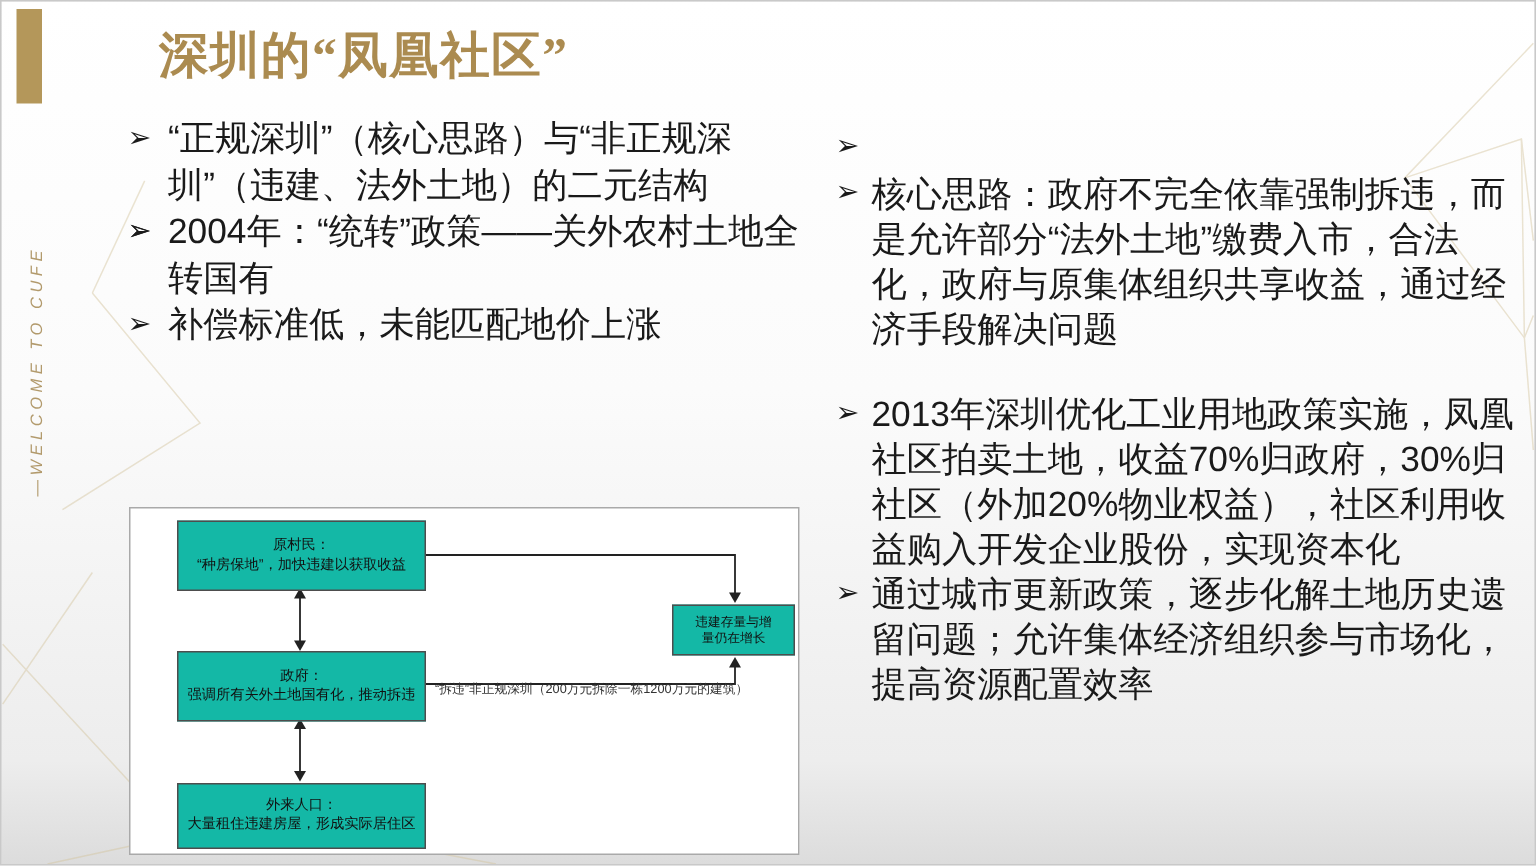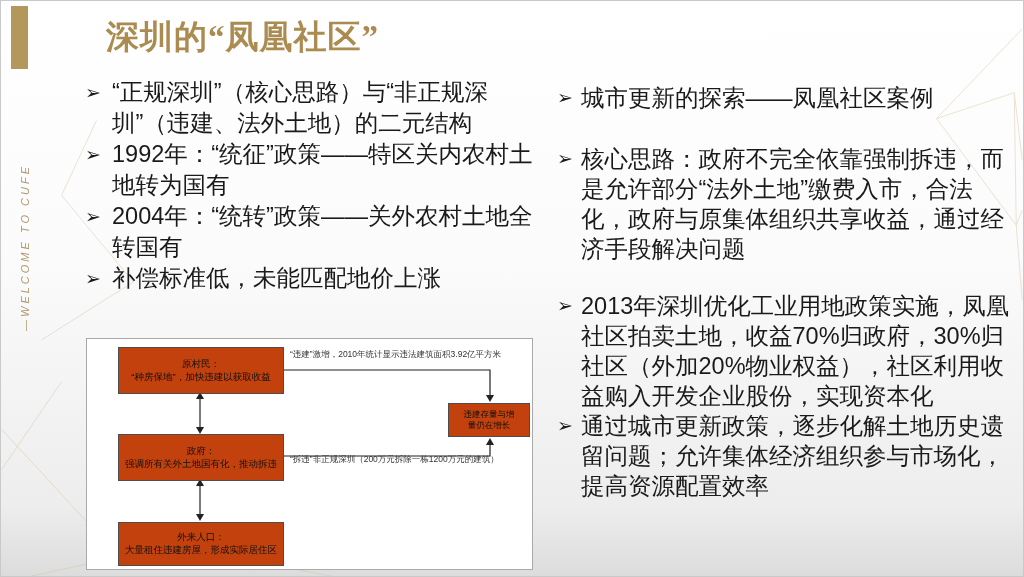--- a/index.html
+++ b/index.html
@@ -37,21 +37,21 @@
   .col-right .bullet{padding-left:24px;}
   .bullet .marker{position:absolute;left:0;top:0;font-size:19px;}
   .gap-lg{margin-bottom:31px;}
   .gap-md{margin-bottom:27px;}
   
   .diagram{
     position:absolute;left:85px;top:337px;width:447px;height:232px;
     background:#ffffff;border:1px solid #a9a9a9;box-sizing:border-box;
   }
   .dbox{
-    position:absolute;border:1px solid #4d4d4d;background:#c2410c;
+    position:absolute;border:1px solid #4d4d4d;background:#14b8a6;
     display:flex;flex-direction:column;align-items:center;justify-content:center;
     text-align:center;font-size:9.5px;line-height:1.35;color:#111;
   }
   .dbox-villagers{left:31px;top:8px;width:164px;height:45px;}
   .dbox-government{left:31px;top:95px;width:164px;height:45px;}
   .dbox-migrants{left:31px;top:183px;width:164px;height:42px;}
   .dbox-growth{left:361px;top:64px;width:82px;height:34px;font-size:8.5px;padding:11px;box-sizing:border-box;}
   .dlabel{position:absolute;font-size:8.5px;color:#333;white-space:nowrap;}
   .dlabel-top{left:203px;top:10px;}
   .dlabel-mid{left:203px;top:115px;}
@@ -83,36 +83,34 @@
 
   <div class="sidebar-vert">—WELCOME TO CUFE</div>
 
   <div class="col col-left">
     <div class="bullet">
       <span class="marker">➢</span>
       <span>“正规深圳”（核心思路）与“非正规深圳”（违建、法外土地）的二元结构</span>
     </div>
     <div class="bullet">
       <span class="marker">➢</span>
-      <span>1992年：“统征”政策——特区关内农村土地转为国有</span>
     </div>
     <div class="bullet">
       <span class="marker">➢</span>
       <span>2004年：“统转”政策——关外农村土地全转国有</span>
     </div>
     <div class="bullet">
       <span class="marker">➢</span>
       <span>补偿标准低，未能匹配地价上涨</span>
     </div>
   </div>
 
   <div class="col col-right">
     <div class="bullet gap-lg">
       <span class="marker">➢</span>
-      <span>城市更新的探索——凤凰社区案例</span>
     </div>
     <div class="bullet gap-md">
       <span class="marker">➢</span>
       <span>核心思路：政府不完全依靠强制拆违，而是允许部分“法外土地”缴费入市，合法化，政府与原集体组织共享收益，通过经济手段解决问题</span>
     </div>
     <div class="bullet">
       <span class="marker">➢</span>
       <span>2013年深圳优化工业用地政策实施，凤凰社区拍卖土地，收益70%归政府，30%归社区（外加20%物业权益），社区利用收益购入开发企业股份，实现资本化</span>
     </div>
     <div class="bullet">
@@ -152,18 +150,17 @@
 
     <div class="dbox dbox-government">
       <span>政府：</span>
       <span>强调所有关外土地国有化，推动拆违</span>
     </div>
 
     <div class="dbox dbox-growth">
       <span>违建存量与增量仍在增长</span>
     </div>
 
-    <div class="dlabel dlabel-top">“违建”激增，2010年统计显示违法建筑面积3.92亿平方米</div>
     <div class="dlabel dlabel-mid">“拆违”非正规深圳（200万元拆除一栋1200万元的建筑）</div>
 
   </div>
 
 </div>
 
 </body></html>

